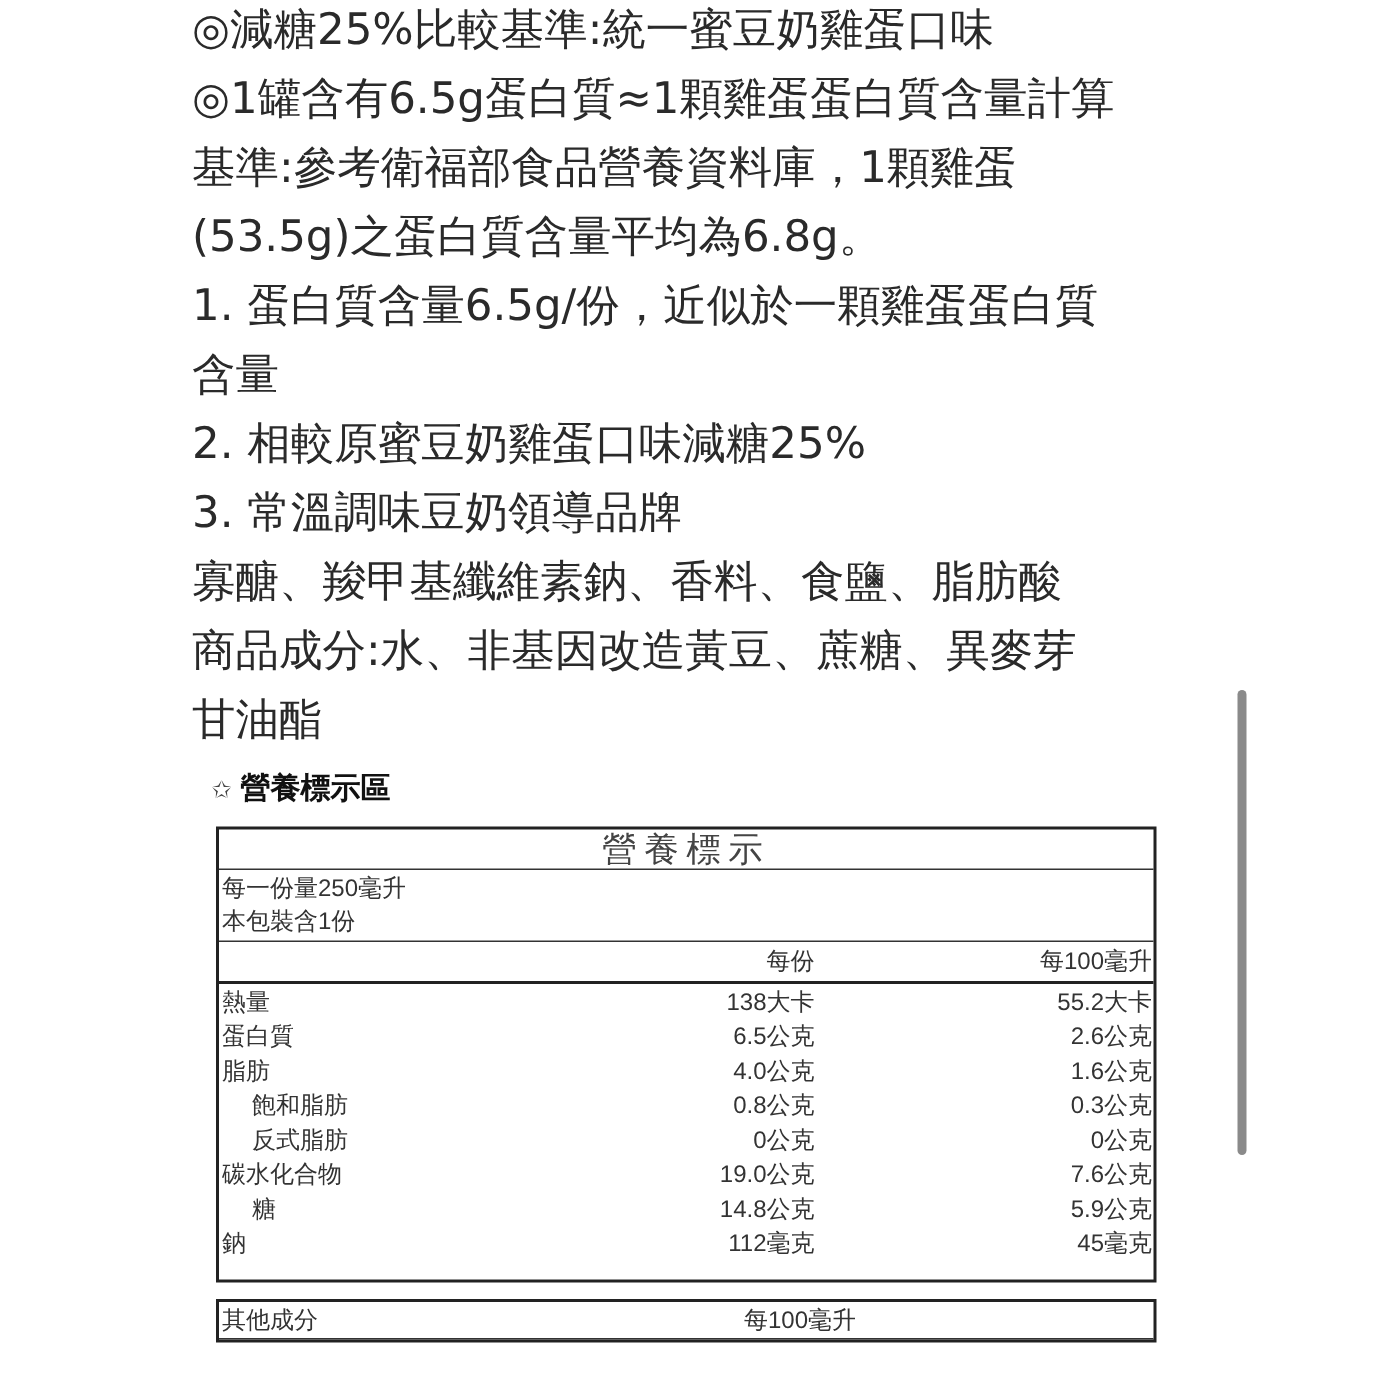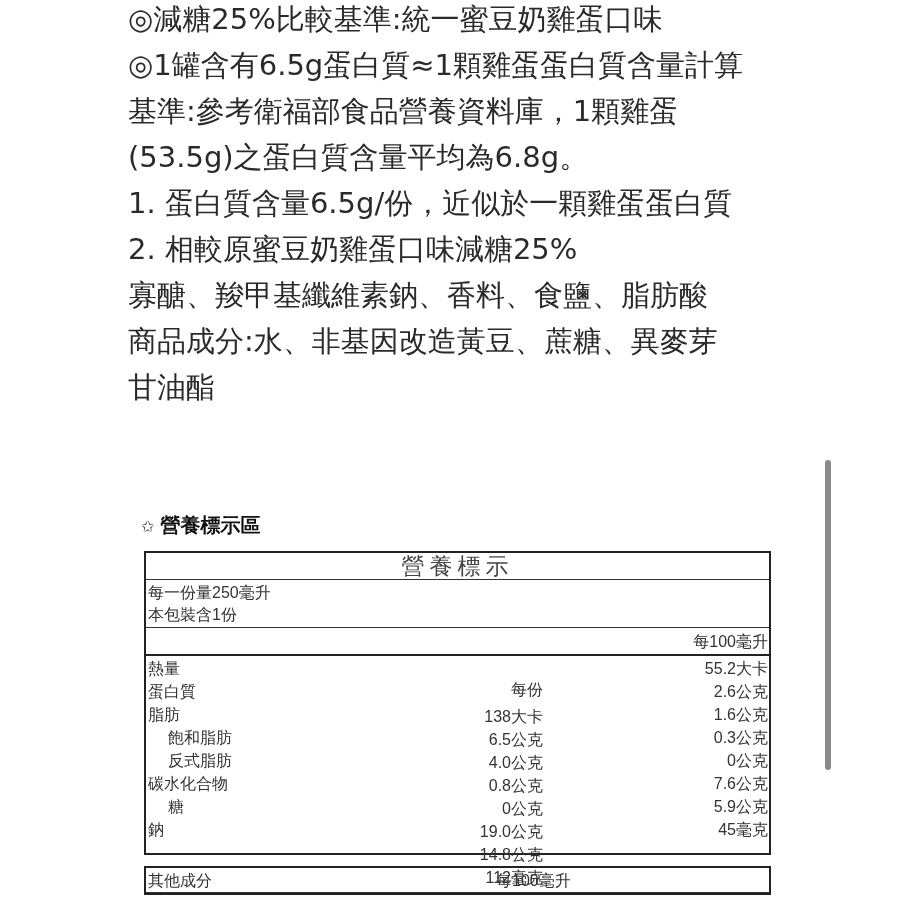--- a/index.html
+++ b/index.html
@@ -8,39 +8,41 @@
   .para div { white-space:nowrap; height:46px; }
   .section-title { position:absolute; left:141px; top:512px; font-family:"DejaVu Serif", serif; font-size:20px; font-weight:bold; color:#111; }
   .section-title .star { font-weight:normal; font-size:16px; margin-right:6px; color:#444; }
   .nt { position:absolute; left:144px; width:627px; border:2px solid #222; box-sizing:border-box; font-family:"Liberation Sans", sans-serif; font-size:16px; color:#333; }
   .nt .title { height:26px; line-height:26px; text-align:center; border-bottom:1.5px solid #333; letter-spacing:5px; font-size:23px; color:#444; }
   .nt .serving { height:48px; border-bottom:1.5px solid #333; padding-left:2px; line-height:22px; padding-top:2px; box-sizing:border-box; }
   .nt .colhead { height:26px; border-bottom:2px solid #222; position:relative; }
   .nt .row { height:23px; line-height:23px; position:relative; }
   .nt .lbl { position:absolute; left:2px; }
   .nt .lbl.indent { left:22px; }
-  .nt .c1 { position:absolute; right:226px; text-align:right;margin-top:48px; }
+  .nt .c1 { position:absolute; right:226px; text-align:right; }
   .nt .c2 { position:absolute; right:1px; text-align:right; }
   .nt .colhead .c1, .nt .colhead .c2 { top:2px; line-height:24px; }
   .nt .body { padding-top:1px; padding-bottom:12px; }
   .nt2 .hrow { height:24px; line-height:26px; border-bottom:1.5px solid #333; position:relative; }
   .nt2 .hrow .mid { position:absolute; left:350px; }
   .nt2 .row { height:30px; line-height:26px; }
   .scrollbar { position:absolute; left:825px; top:460px; width:6px; height:310px; background:#8a8a8a; border-radius:3px; }
 </style>
 </head>
 <body>
 
 <div class="para" style="top:-4px;">
   <div>◎減糖25%比較基準:統一蜜豆奶雞蛋口味</div>
   <div>◎1罐含有6.5g蛋白質≈1顆雞蛋蛋白質含量計算</div>
   <div>基準:參考衛福部食品營養資料庫，1顆雞蛋</div>
   <div>(53.5g)之蛋白質含量平均為6.8g。</div>
   <div>1. 蛋白質含量6.5g/份，近似於一顆雞蛋蛋白質</div>
+  <div>含量</div>
   <div>2. 相較原蜜豆奶雞蛋口味減糖25%</div>
+  <div>3. 常溫調味豆奶領導品牌</div>
   <div>寡醣、羧甲基纖維素鈉、香料、食鹽、脂肪酸</div>
   <div>商品成分:水、非基因改造黃豆、蔗糖、異麥芽</div>
   <div>甘油酯</div>
 </div>
 
 <div class="section-title">
   <span class="star">✩</span><span>營養標示區</span>
 </div>
 
 <div class="nt" style="top:551px;">

